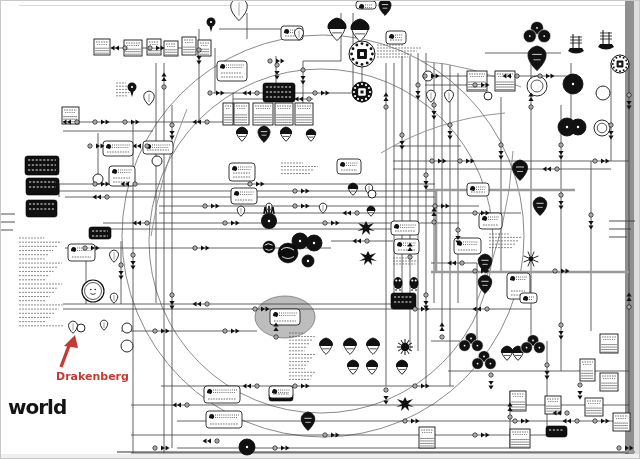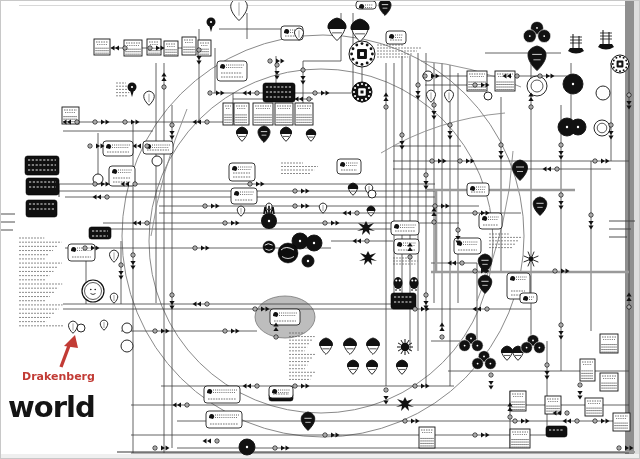--- a/index.html
+++ b/index.html
@@ -1,21 +1,21 @@
 <!DOCTYPE html>
 <html><head>
 <meta charset="utf-8">
 <style>
   html,body{margin:0;padding:0;background:#ffffff;}
   #stage{position:relative;width:640px;height:459px;background:#ffffff;overflow:hidden;
          font-family:"DejaVu Sans",sans-serif;border:1px solid #c8c8c8;box-sizing:border-box;}
   #diagram-svg{position:absolute;left:0;top:0;z-index:1;}
   .edge{position:absolute;z-index:0;}
   #title{position:absolute;left:7px;top:391px;z-index:3;font-weight:800;
-         font-size:29px;line-height:31px;letter-spacing:-1px;color:#141414;}
+         font-size:20px;line-height:31px;letter-spacing:-1px;color:#141414;}
   #title div{white-space:nowrap;}
   #annot{position:absolute;left:21px;top:369px;z-index:3;font-size:11px;
          font-weight:bold;color:#c23b35;}
   #red-arrow{position:absolute;left:0;top:0;z-index:3;}
 </style>
 </head>
 <body>
 
 <div id="stage">
   <div class="edge" id="edge-top" style="left: 18px; top: 4px; width: 608px; height: 1px; background: rgb(216, 216, 216);"></div>
@@ -1378,20 +1378,20 @@
       </g>
     </svg>
 
   <svg id="red-arrow" width="640" height="459" viewBox="0 0 640 459">
       <g>
         <line x1="60" y1="366" x2="69" y2="342" stroke="#c23b35" stroke-width="3.4"></line>
         <polygon points="74,334 63,345 77,347" fill="#c23b35"></polygon>
       </g>
     </svg>
 
-  <div id="annot" style="color: rgb(194, 59, 53);">
+  <div id="annot" style="color: rgb(194, 59, 53); margin-left: 34px;">
     <span>Drakenberg</span>
   </div>
 
   <div id="title" style="color: rgb(20, 20, 20);">
     <div>world</div>
   </div>
 </div>
 
 </body></html>

